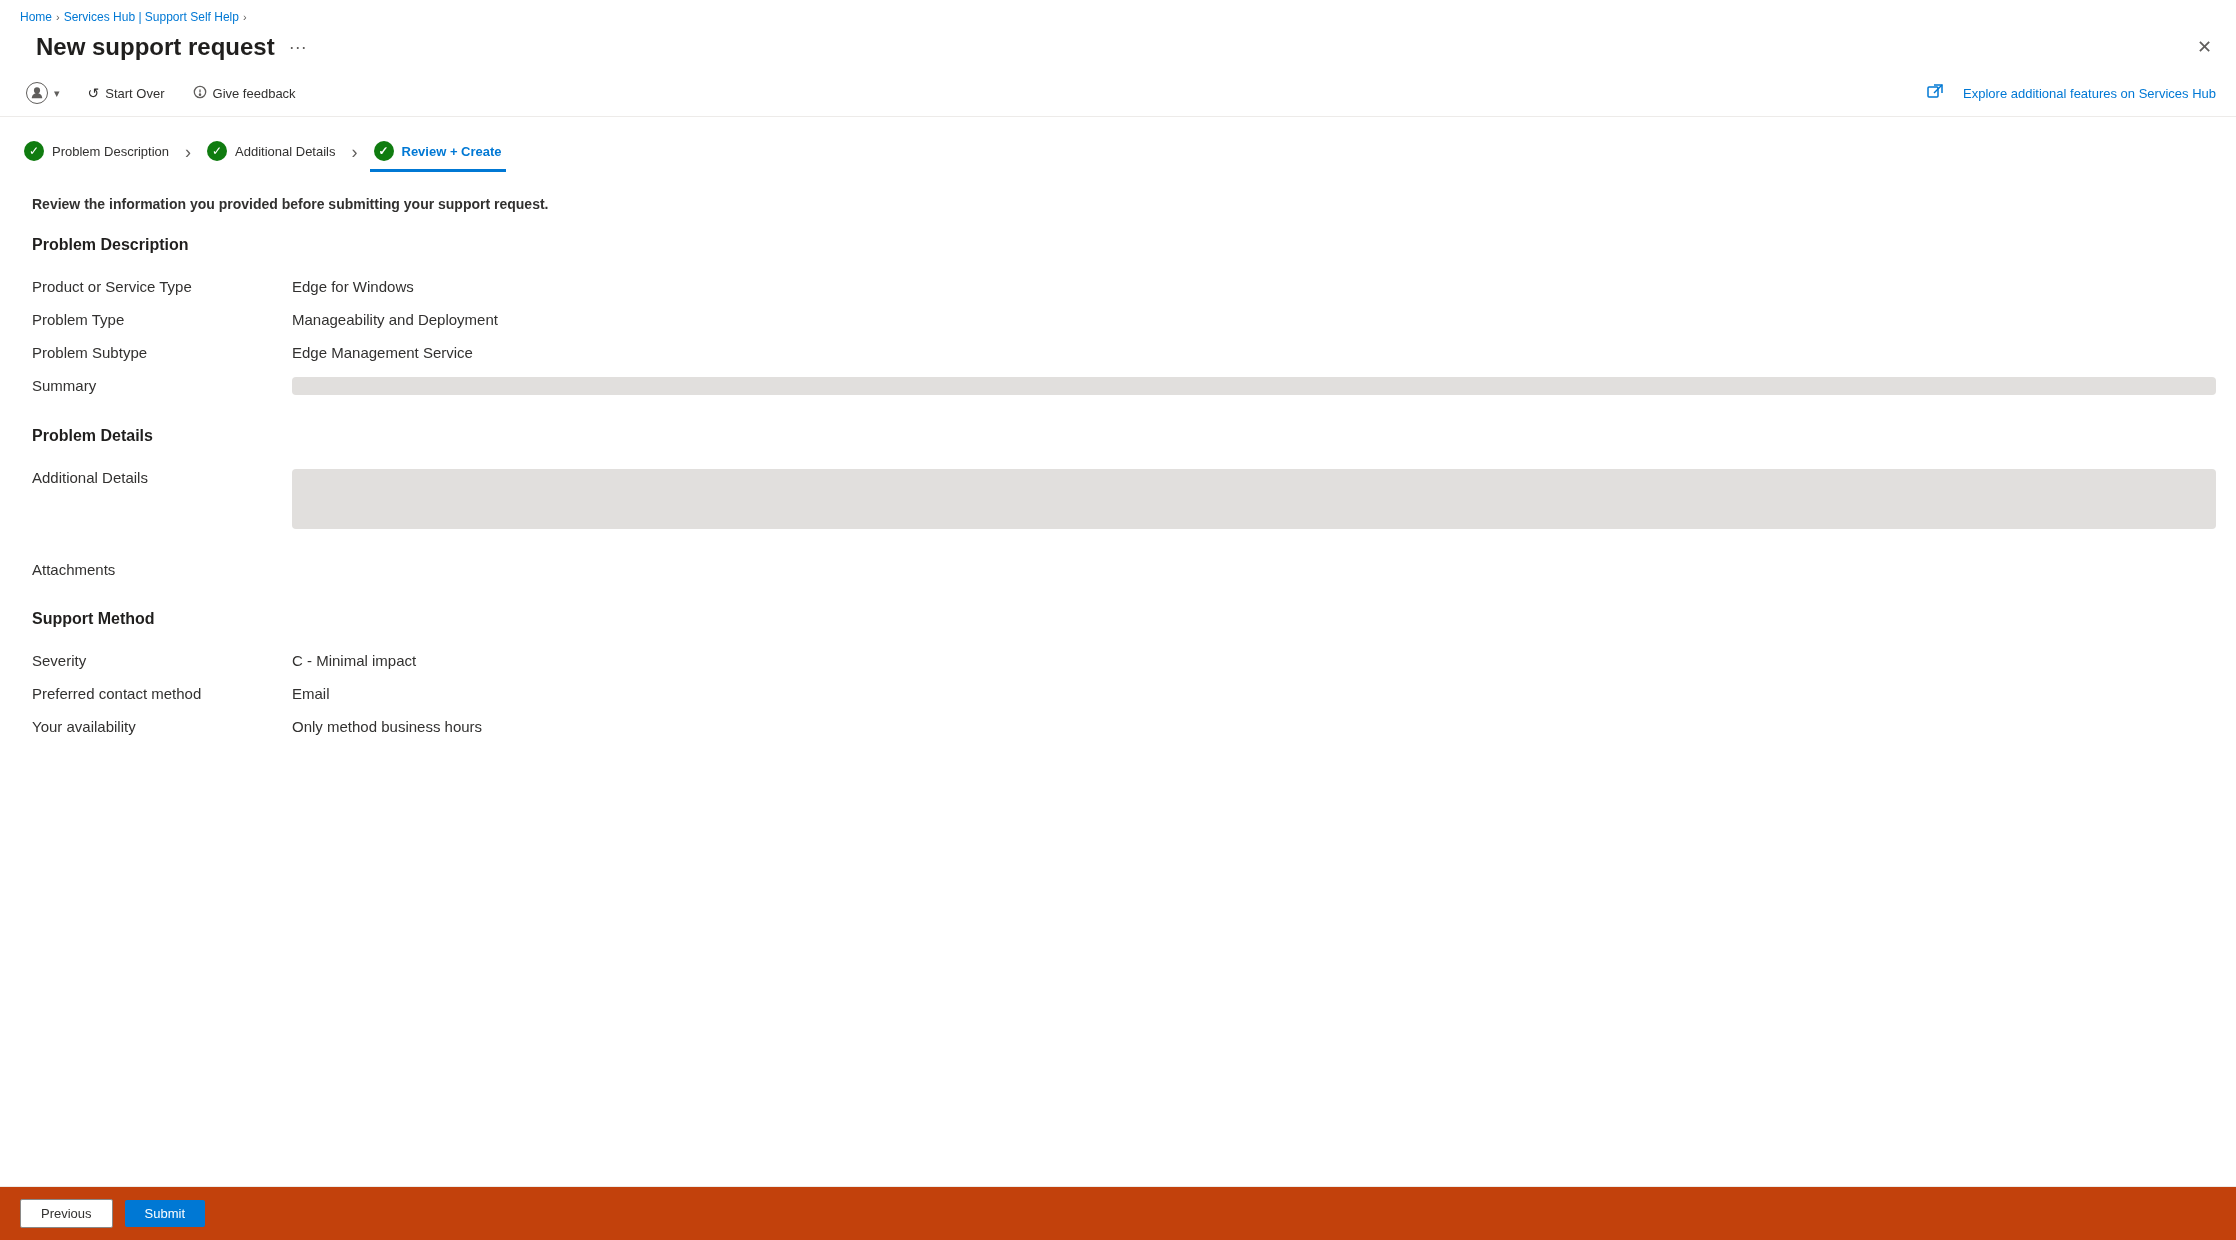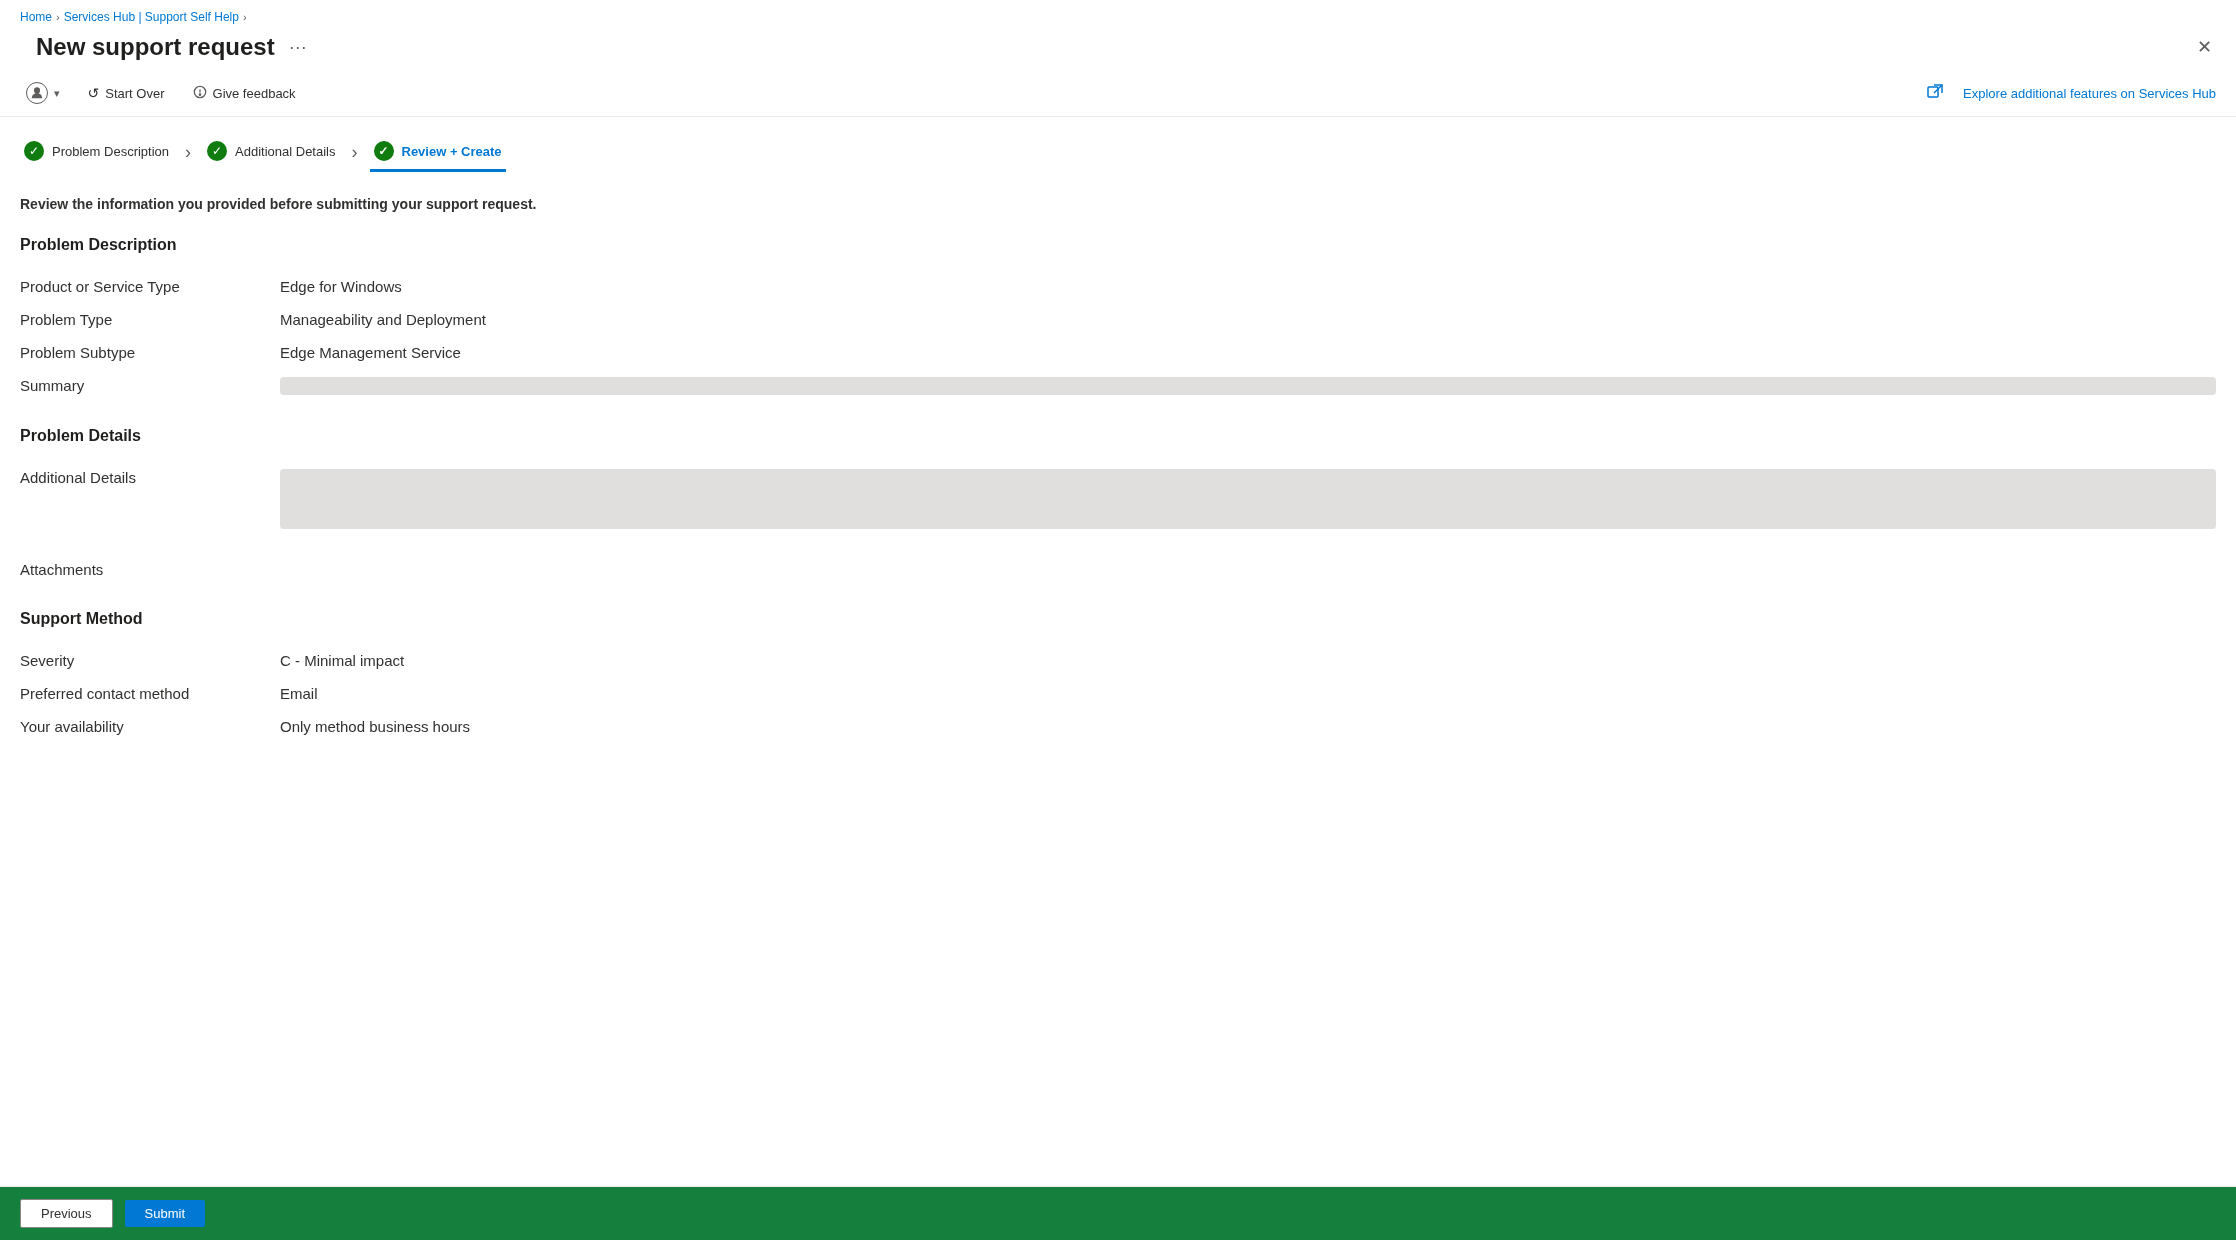--- a/index.html
+++ b/index.html
@@ -30,39 +30,39 @@
 
     
     .steps { display: flex; align-items: center; padding: 16px 20px 0 20px; gap: 8px; }
     .step { display: flex; align-items: center; gap: 8px; padding: 8px 4px; font-size: 13px; color: #605e5c; border-bottom: 3px solid transparent; white-space: nowrap; }
     .step.completed { color: #323130; }
     .step.active { color: #0078d4; border-bottom: 3px solid #0078d4; font-weight: 600; }
     .step-check { width: 20px; height: 20px; border-radius: 50%; background: #107c10; display: flex; align-items: center; justify-content: center; color: white; font-size: 12px; flex-shrink: 0; }
     .step-sep { color: #605e5c; font-size: 18px; margin: 0 4px; }
 
     
-    .content-area { flex: 1; overflow-y: auto; padding: 24px 20px 100px 20px; }
+    .content-area { flex: 1; overflow-y: auto; padding: 24px 20px 100px 20px; margin-left: 12px; }
 
     .review-intro { font-size: 14px; font-weight: 700; margin-bottom: 24px; color: #323130; }
 
     .section-title { font-size: 16px; font-weight: 700; color: #201f1e; margin-bottom: 16px; }
 
     .detail-row { display: flex; align-items: flex-start; padding: 8px 0; font-size: 15px; }
     .detail-label { width: 260px; flex-shrink: 0; color: #323130; }
     .detail-value { color: #323130; flex: 1; }
     .detail-value.blurred { background: #e1dfdd; border-radius: 4px; height: 18px; width: 100px; display: inline-block; }
     .detail-value.blurred-large { background: #e1dfdd; border-radius: 4px; height: 60px; width: 450px; display: inline-block; }
 
     
     .content-area::-webkit-scrollbar { width: 8px; }
     .content-area::-webkit-scrollbar-track { background: #f3f2f1; }
     .content-area::-webkit-scrollbar-thumb { background: #c8c6c4; border-radius: 4px; }
 
     
-    .footer { position: fixed; bottom: 0; left: 0; right: 0; background: #15803d; border-top: 1px solid #edebe9; padding: 12px 20px; display: flex; align-items: center; gap: 12px; }
+    .footer { position: fixed; bottom: 0; left: 0; right: 0; background: #c2410c; border-top: 1px solid #edebe9; padding: 12px 20px; display: flex; align-items: center; gap: 12px; }
     .btn-secondary { background: #fff; border: 1px solid #8a8886; color: #323130; padding: 6px 20px; font-size: 13px; cursor: pointer; border-radius: 2px; }
     .btn-primary { background: #0078d4; border: none; color: #fff; padding: 6px 20px; font-size: 13px; cursor: pointer; border-radius: 2px; }
   </style>
 </head>
 <body>
 
 <div class="page-wrapper">
 
   <div class="breadcrumb">
     <a href="#">Home</a>

